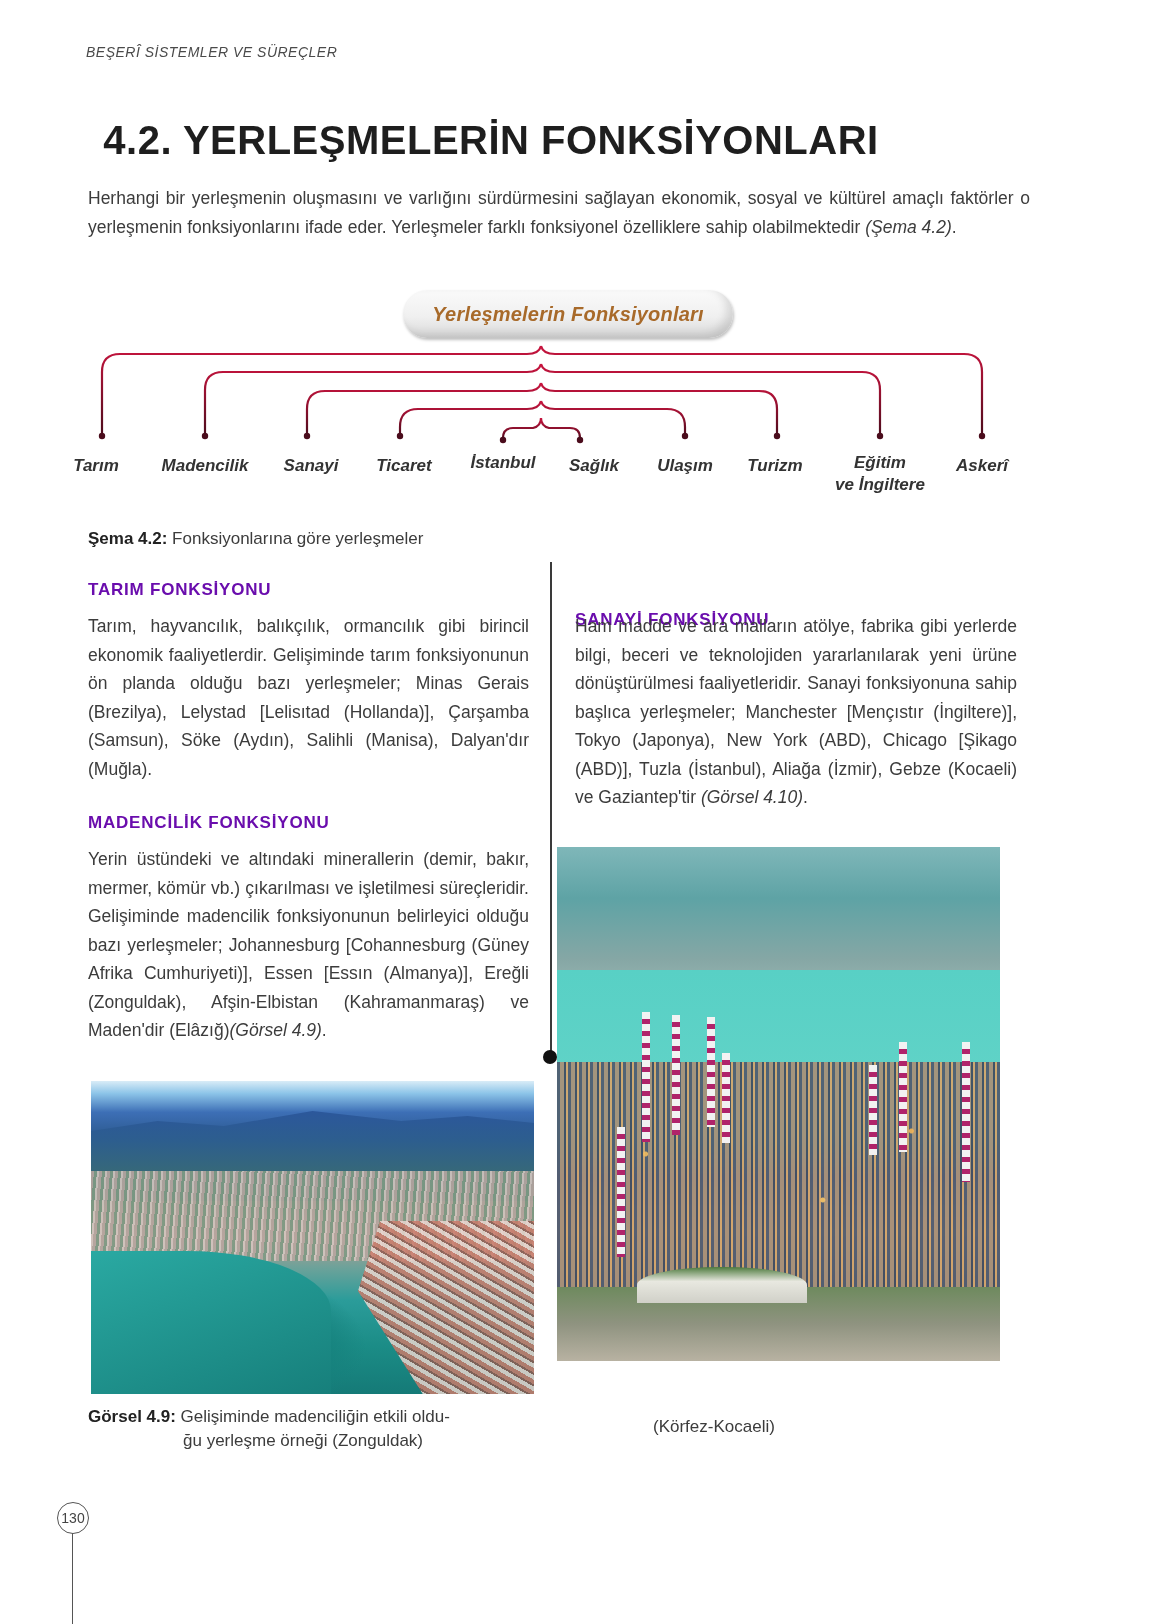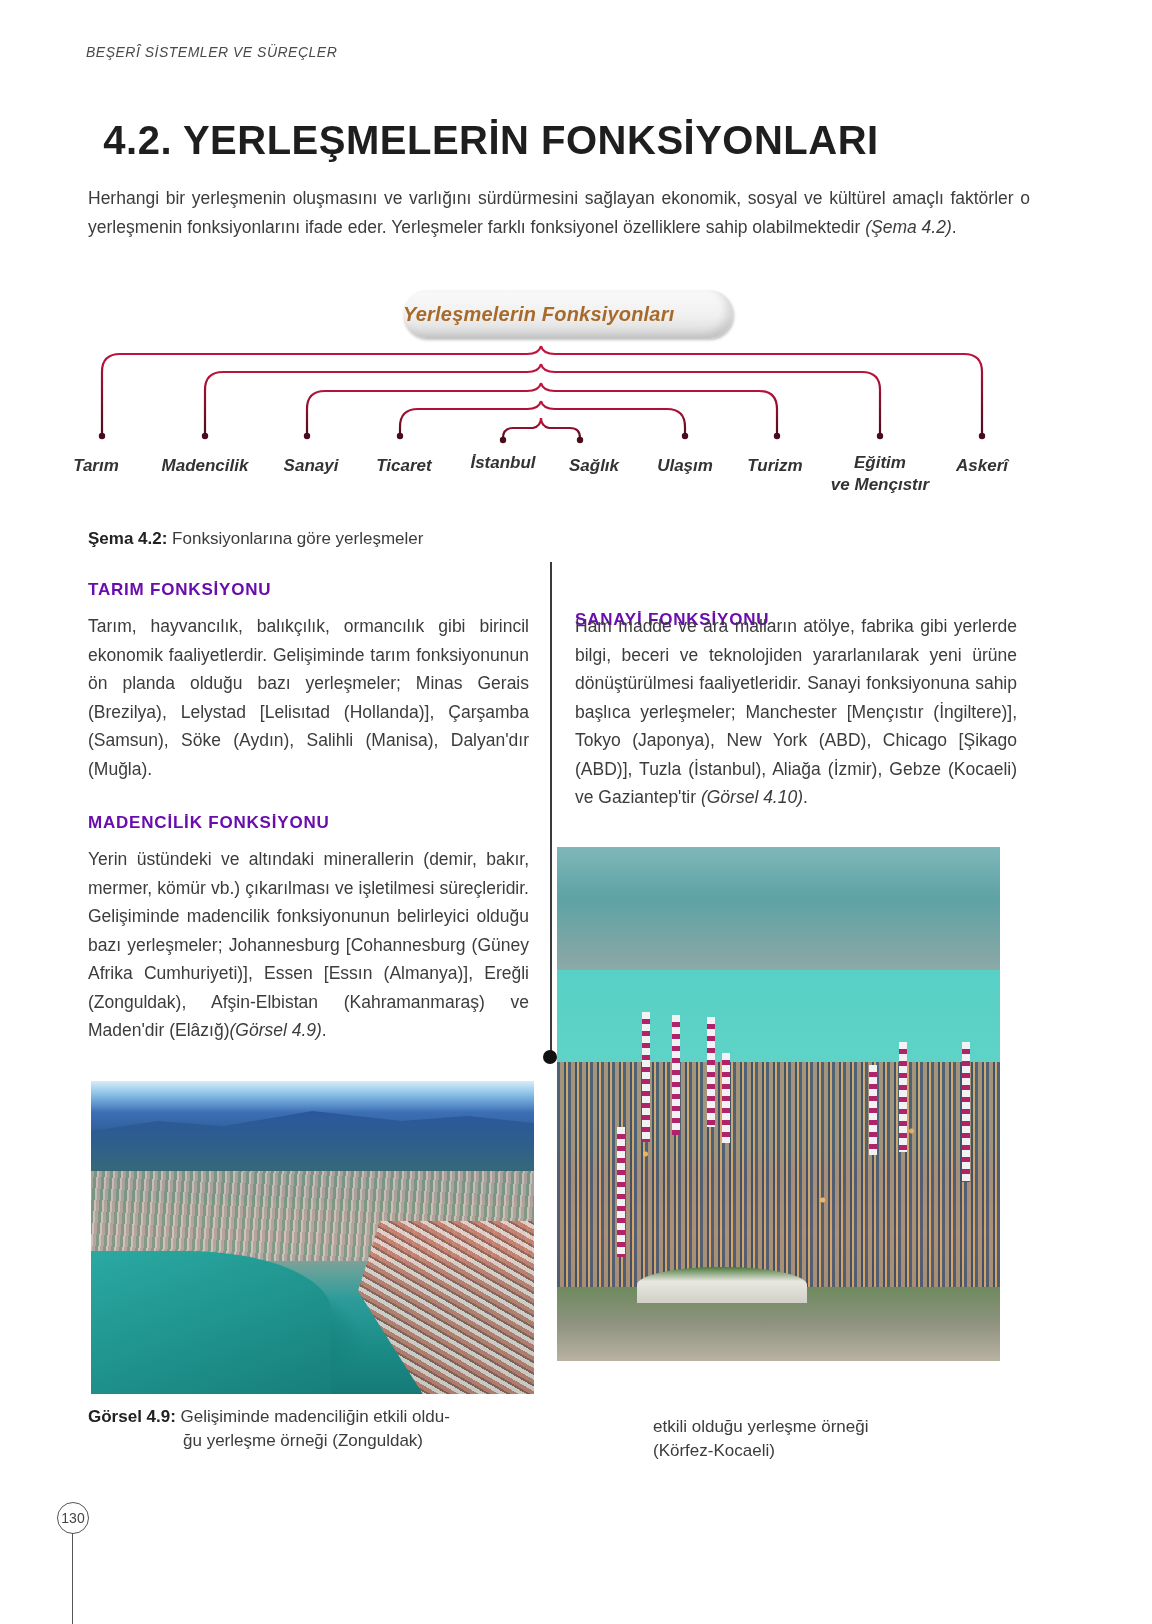--- a/index.html
+++ b/index.html
@@ -7,21 +7,21 @@
          font-family: "Liberation Sans", "DejaVu Sans", sans-serif; color: #3a3a3a; }
   .abs { position: absolute; }
   .running-head { left: 86px; top: 44px; font-size: 14px; font-style: italic; letter-spacing: 0.5px; color: #4a4a4a; }
   .page-title { left: 0; width: 982px; top: 118px; text-align: center; font-size: 40px; font-weight: bold; color: #1e1e1e; letter-spacing: 0.5px; }
   .intro { left: 88px; top: 184px; width: 942px; font-size: 17.5px; line-height: 29px; color: #3c3c3c; text-align: justify; }
   .intro i { font-style: italic; }
 
   .pill { left: 403px; top: 290px; width: 330px; height: 48px; border-radius: 26px;
           background: linear-gradient(180deg, #fafafa 0%, #f0f0f0 55%, #d9d9d9 100%);
           box-shadow: inset -6px -4px 8px rgba(0,0,0,0.12), 1px 2px 3px rgba(0,0,0,0.25);
-          display: flex; align-items: center; }
+          display: flex; align-items: center; justify-content: center; }
   .pill span { font-size: 20px; font-weight: bold; font-style: italic; color: #a86a2a; letter-spacing: 0.2px; }
 
   .diagram { left: 0; top: 336px; }
   .node-label { font-size: 17px; font-style: italic; color: #333; text-align: center; width: 120px; line-height: 22px; font-weight: bold; }
 
   .schema-caption { left: 88px; top: 529px; font-size: 17px; color: #3c3c3c; }
   .schema-caption b { color: #222; font-weight: bold; }
 
   .col-divider { left: 550px; top: 562px; width: 2px; height: 495px; background: #3a3a3a; }
   .col-dot { left: 543px; top: 1050px; width: 14px; height: 14px; border-radius: 50%; background: #111; }
@@ -126,21 +126,21 @@
       <div>Sağlık</div>
     </div>
     <div class="abs node-label" style="left: 625px; top: 455px;">
       <div>Ulaşım</div>
     </div>
     <div class="abs node-label" style="left: 715px; top: 455px;">
       <div>Turizm</div>
     </div>
     <div class="abs node-label" style="left: 820px; top: 452px;">
       <div>Eğitim</div>
-      <div>ve Mençıstır</div>
+      <div>ve İngiltere</div>
     </div>
     <div class="abs node-label" style="left: 922px; top: 455px;">
       <div>Askerî</div>
     </div>
   </div>
 
 <div class="abs schema-caption"><b>Şema 4.2:</b><span> Fonksiyonlarına göre yerleşmeler</span></div>
 
 <div class="abs sec-head" style="left:88px; top:580px;">TARIM FONKSİYONU</div>
 <div class="abs para" style="left:88px; top:612px; width:441px;">Tarım, hayvancılık, balıkçılık, ormancılık gibi birincil ekonomik faaliyetlerdir.  Gelişiminde tarım fonksiyonunun ön planda olduğu bazı yerleşmeler; Minas Gerais (Brezilya), Lelystad [Lelisıtad (Hollanda)], Çarşamba (Samsun), Söke (Aydın), Salihli (Manisa), Dalyan'dır (Muğla).</div>
@@ -175,18 +175,17 @@
   <div class="abs korfez-ground"></div>
   <div class="abs korfez-dome"></div>
 </div>
 
 <div class="abs cap" style="left:88px; top:1405px;">
   <div><b>Görsel 4.9:</b><span> Gelişiminde madenciliğin etkili oldu-</span></div>
   <div style="padding-left:95px;">ğu yerleşme örneği (Zonguldak)</div>
 </div>
 
 <div class="abs cap" style="left:557px; top:1415px;">
-  <div style="padding-left:96px;">etkili olduğu yerleşme örneği</div>
   <div style="padding-left:96px;">(Körfez-Kocaeli)</div>
 </div>
 
 <div class="abs page-num">130</div>
 <div class="abs page-num-line"></div>
 
 </body></html>

